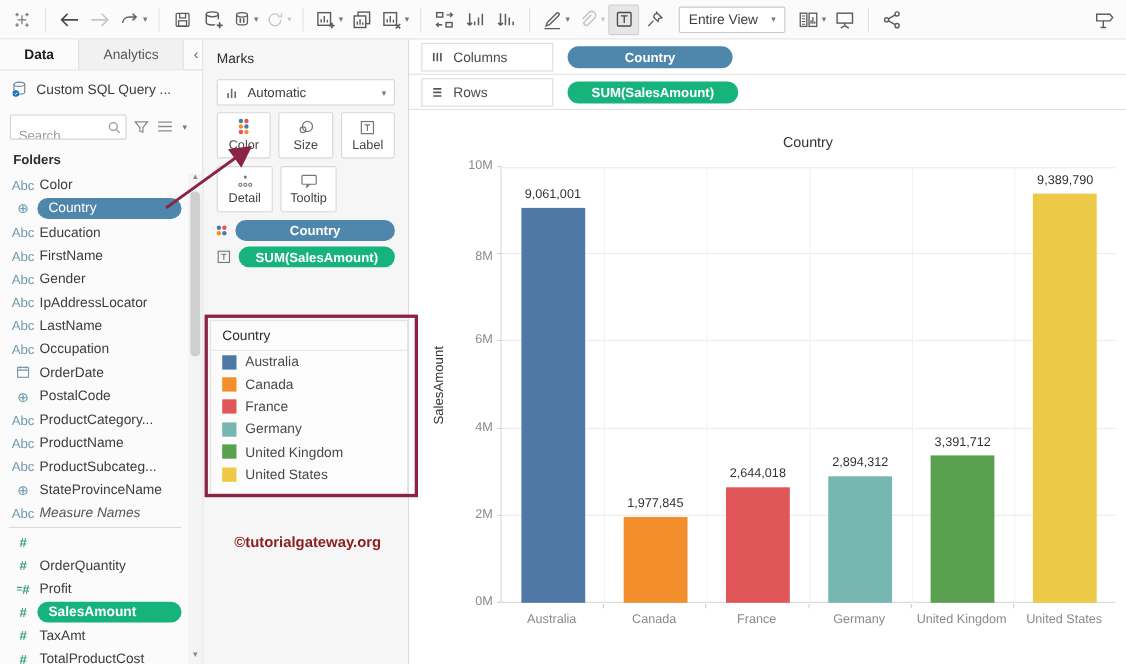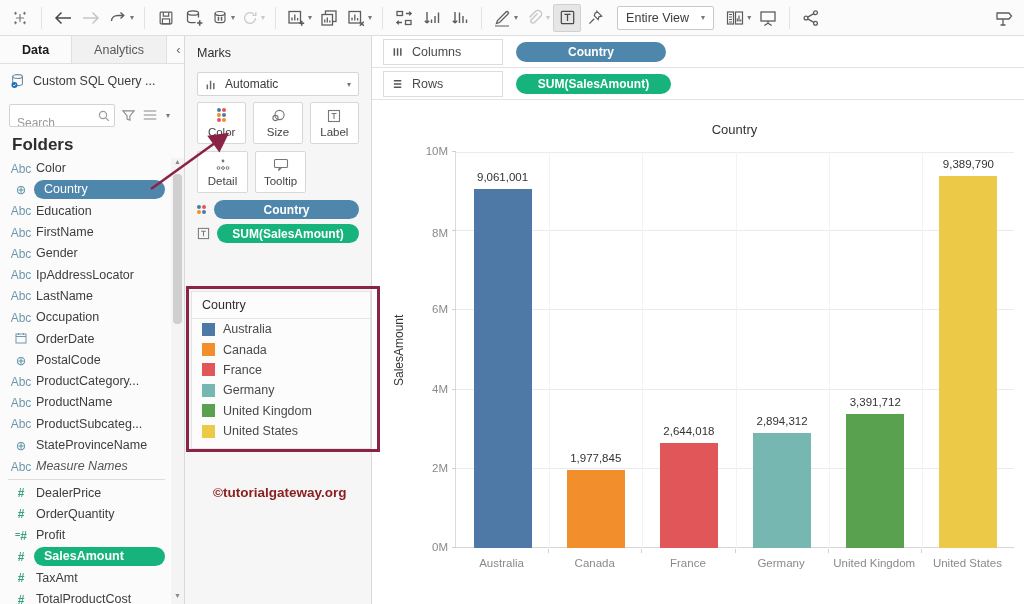--- a/index.html
+++ b/index.html
@@ -30,21 +30,21 @@
   .side-tab.active { font-weight:bold; color:#1b1b1b; background:#fbfbfb; }
   .side-tab.inactive { color:#585858; background:#f1f1f1; border-left:1px solid #e0e0e0; border-right:1px solid #e0e0e0; }
   .side-collapse { margin-left:auto; display:flex; align-items:center; padding:0 9px; color:#666; cursor:pointer; font-size:13px; }
   .datasource-row { height:34px; display:flex; align-items:center; padding:0 10px; gap:7px; color:#3c3c3c; font-size:12.5px; cursor:pointer; }
   .search-row { height:34px; display:flex; align-items:center; padding:0 9px; gap:6px; }
   .search-box { position:relative; width:106px; height:23px; border:1px solid #d2d2d2; border-radius:2px; background:#fff; }
   .search-box input { width:100%; height:100%; border:none; outline:none; padding:16px 20px 0 7px; font-size:12px;
                       font-family:"Liberation Sans",sans-serif; color:#333; background:transparent; }
   .search-box input::placeholder { color:#9a9a9a; }
   .search-glass { position:absolute; right:3px; top:4px; }
-  .folders-row { height:26px; display:flex; align-items:center; padding:0 12px; font-weight:bold; color:#2e2e2e; font-size:17px; }
+  .folders-row { height:26px; display:flex; align-items:center; padding:0 12px; font-weight:bold; color:#2e2e2e; font-size:12px; }
   .field-list { position:absolute; top:122px; left:0; right:13px; bottom:0; overflow:hidden; }
   .field-row { display:flex; align-items:center; height:21.3px; padding-left:8px; cursor:pointer; }
   .field-icon { width:26px; flex:none; text-align:center; font-size:11px; color:#6f98ae; }
   .fi-abc { font-size:12px; letter-spacing:0; color:#6f98ae; }
   .fi-glyph { font-size:12.5px; color:#5f93a8; }
   .fi-hash { font-size:12px; color:#3aa382; font-weight:bold; }
   .fi-hash i { font-style:normal; font-size:9px; vertical-align:2px; }
   .field-label { flex:1; font-size:12.5px; color:#3d3d3d; white-space:nowrap; overflow:hidden; padding:2px 9px 3px 2px; }
   .field-row.sel-dim .field-label { background:#4f87ac; color:#fff; border-radius:10px; padding-left:10px; margin-right:6px; }
   .field-row.sel-meas .field-label { background:#17b37c; color:#fff; border-radius:10px; padding-left:10px; margin-right:6px; font-weight:bold; }
@@ -380,21 +380,20 @@
             <span class="field-icon"><span class="fi-glyph">⊕</span></span>
             <span class="field-label">StateProvinceName</span>
           </div>
           <div class="field-row italic">
             <span class="field-icon"><span class="fi-abc">Abc</span></span>
             <span class="field-label">Measure Names</span>
           </div>
           <div class="list-divider"></div>
           <div class="field-row">
             <span class="field-icon"><span class="fi-hash">#</span></span>
-            <span class="field-label">DealerPrice</span>
           </div>
           <div class="field-row">
             <span class="field-icon"><span class="fi-hash">#</span></span>
             <span class="field-label">OrderQuantity</span>
           </div>
           <div class="field-row">
             <span class="field-icon"><span class="fi-hash"><i>=</i>#</span></span>
             <span class="field-label">Profit</span>
           </div>
           <div class="field-row sel-meas">

